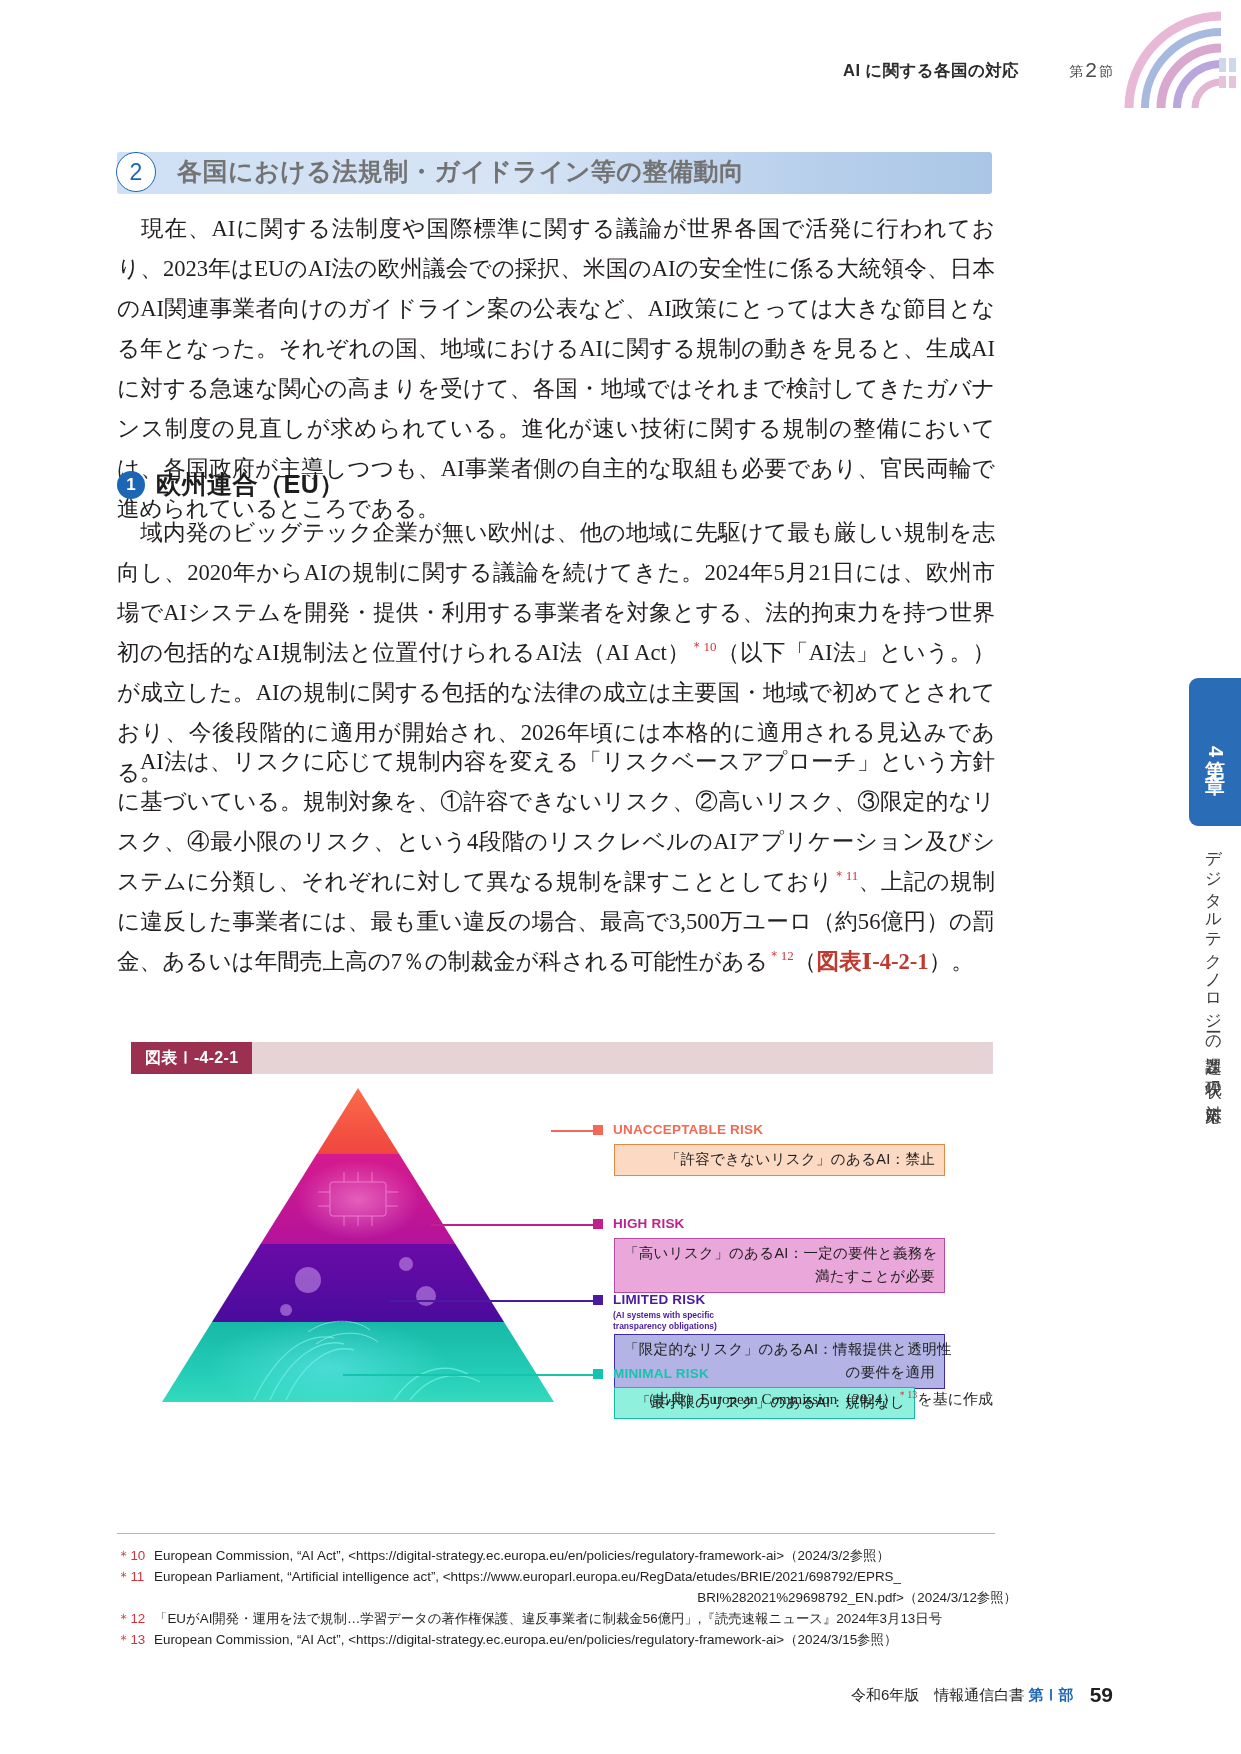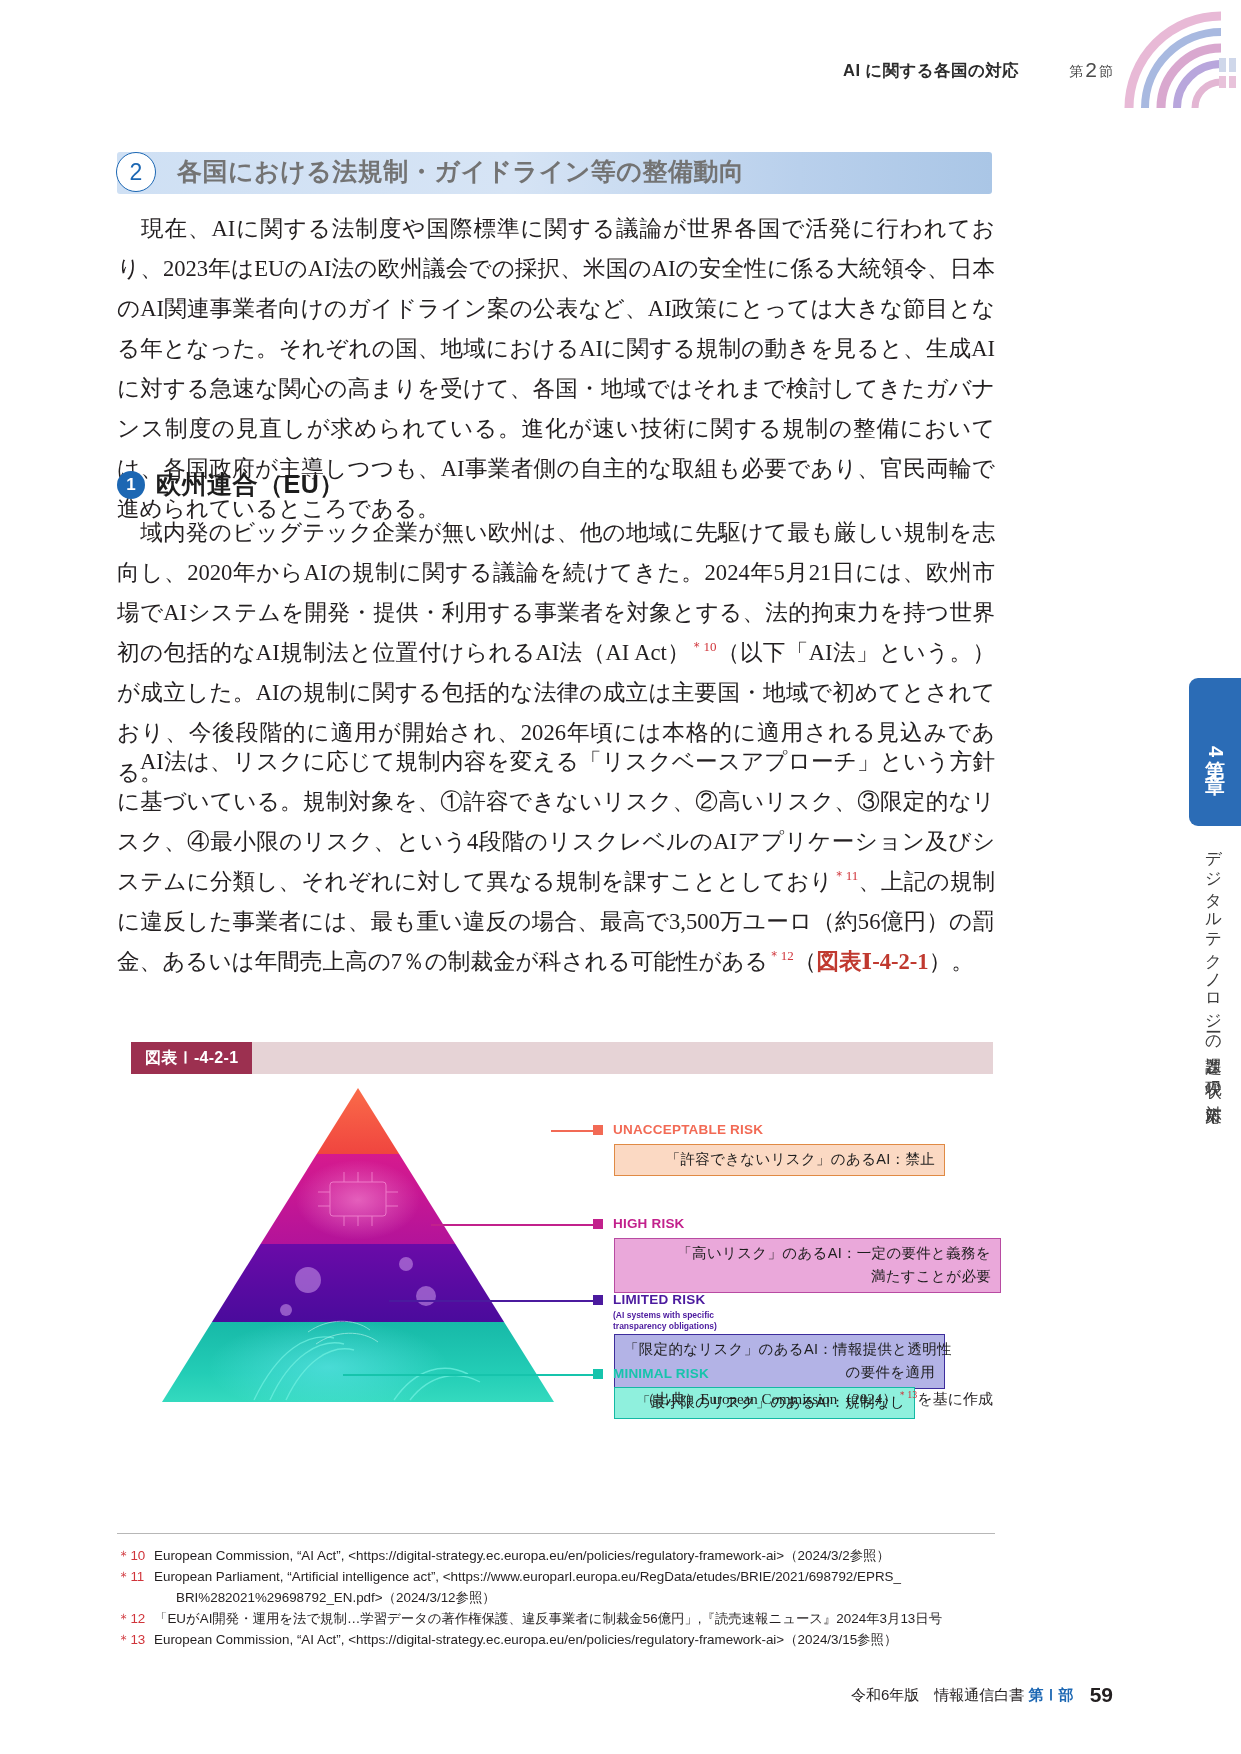--- a/index.html
+++ b/index.html
@@ -295,21 +295,21 @@
     color: #231f20;
   }
   .fn-item { display: flex; margin-bottom: 0.5px; }
   .fn-num {
     color: #d0343a;
     width: 37px;
     flex: 0 0 37px;
     white-space: nowrap;
   }
   .fn-txt { flex: 1; word-break: break-all; }
-  .fn-txt .cont { display: block; padding-left: 22px; }
+  .fn-txt .cont { display: block; padding-left: 22px; text-align: right; }
 
   
   .pg-foot {
     position: absolute;
     right: 128px;
     top: 1683px;
     font-family: "Liberation Sans", sans-serif;
     font-size: 15px;
     color: #231f20;
     white-space: nowrap;
@@ -500,21 +500,21 @@
         <div class="ann-key" style="left:482px; top:48px; color:#f26a55;">UNACCEPTABLE RISK</div>
         <div class="ann-box" style="left:483px; top:70px; width:331px; background:#fbd9c3; border-color:#e08a44;">
           <span>「許容できないリスク」のあるAI：禁止</span>
         </div>
       </div>
 
       <div class="ann-row">
         <div class="leader" style="left:300px; top:150px; width:162px; background:#c2218c;"></div>
         <div class="marker" style="left:462px; top:145px; background:#c2218c;"></div>
         <div class="ann-key" style="left:482px; top:142px; color:#c2218c;">HIGH RISK</div>
-        <div class="ann-box" style="left:483px; top:164px; width:387px; background:#eaa8da; border-color:#b84ba2;">
+        <div class="ann-box" style="left:483px; top:164px; width:331px; background:#eaa8da; border-color:#b84ba2;">
           <span>「高いリスク」のあるAI：一定の要件と義務を</span><br>
           <span>満たすことが必要</span>
         </div>
       </div>
 
       <div class="ann-row">
         <div class="leader" style="left:258px; top:226px; width:204px; background:#4b1a9e;"></div>
         <div class="marker" style="left:462px; top:221px; background:#4b1a9e;"></div>
         <div class="ann-key" style="left:482px; top:218px; color:#4b1a9e;">LIMITED RISK</div>
         <div class="ann-sub" style="left:482px; top:236px; color:#4b1a9e;">(AI systems with specific<br>transparency obligations)</div>

